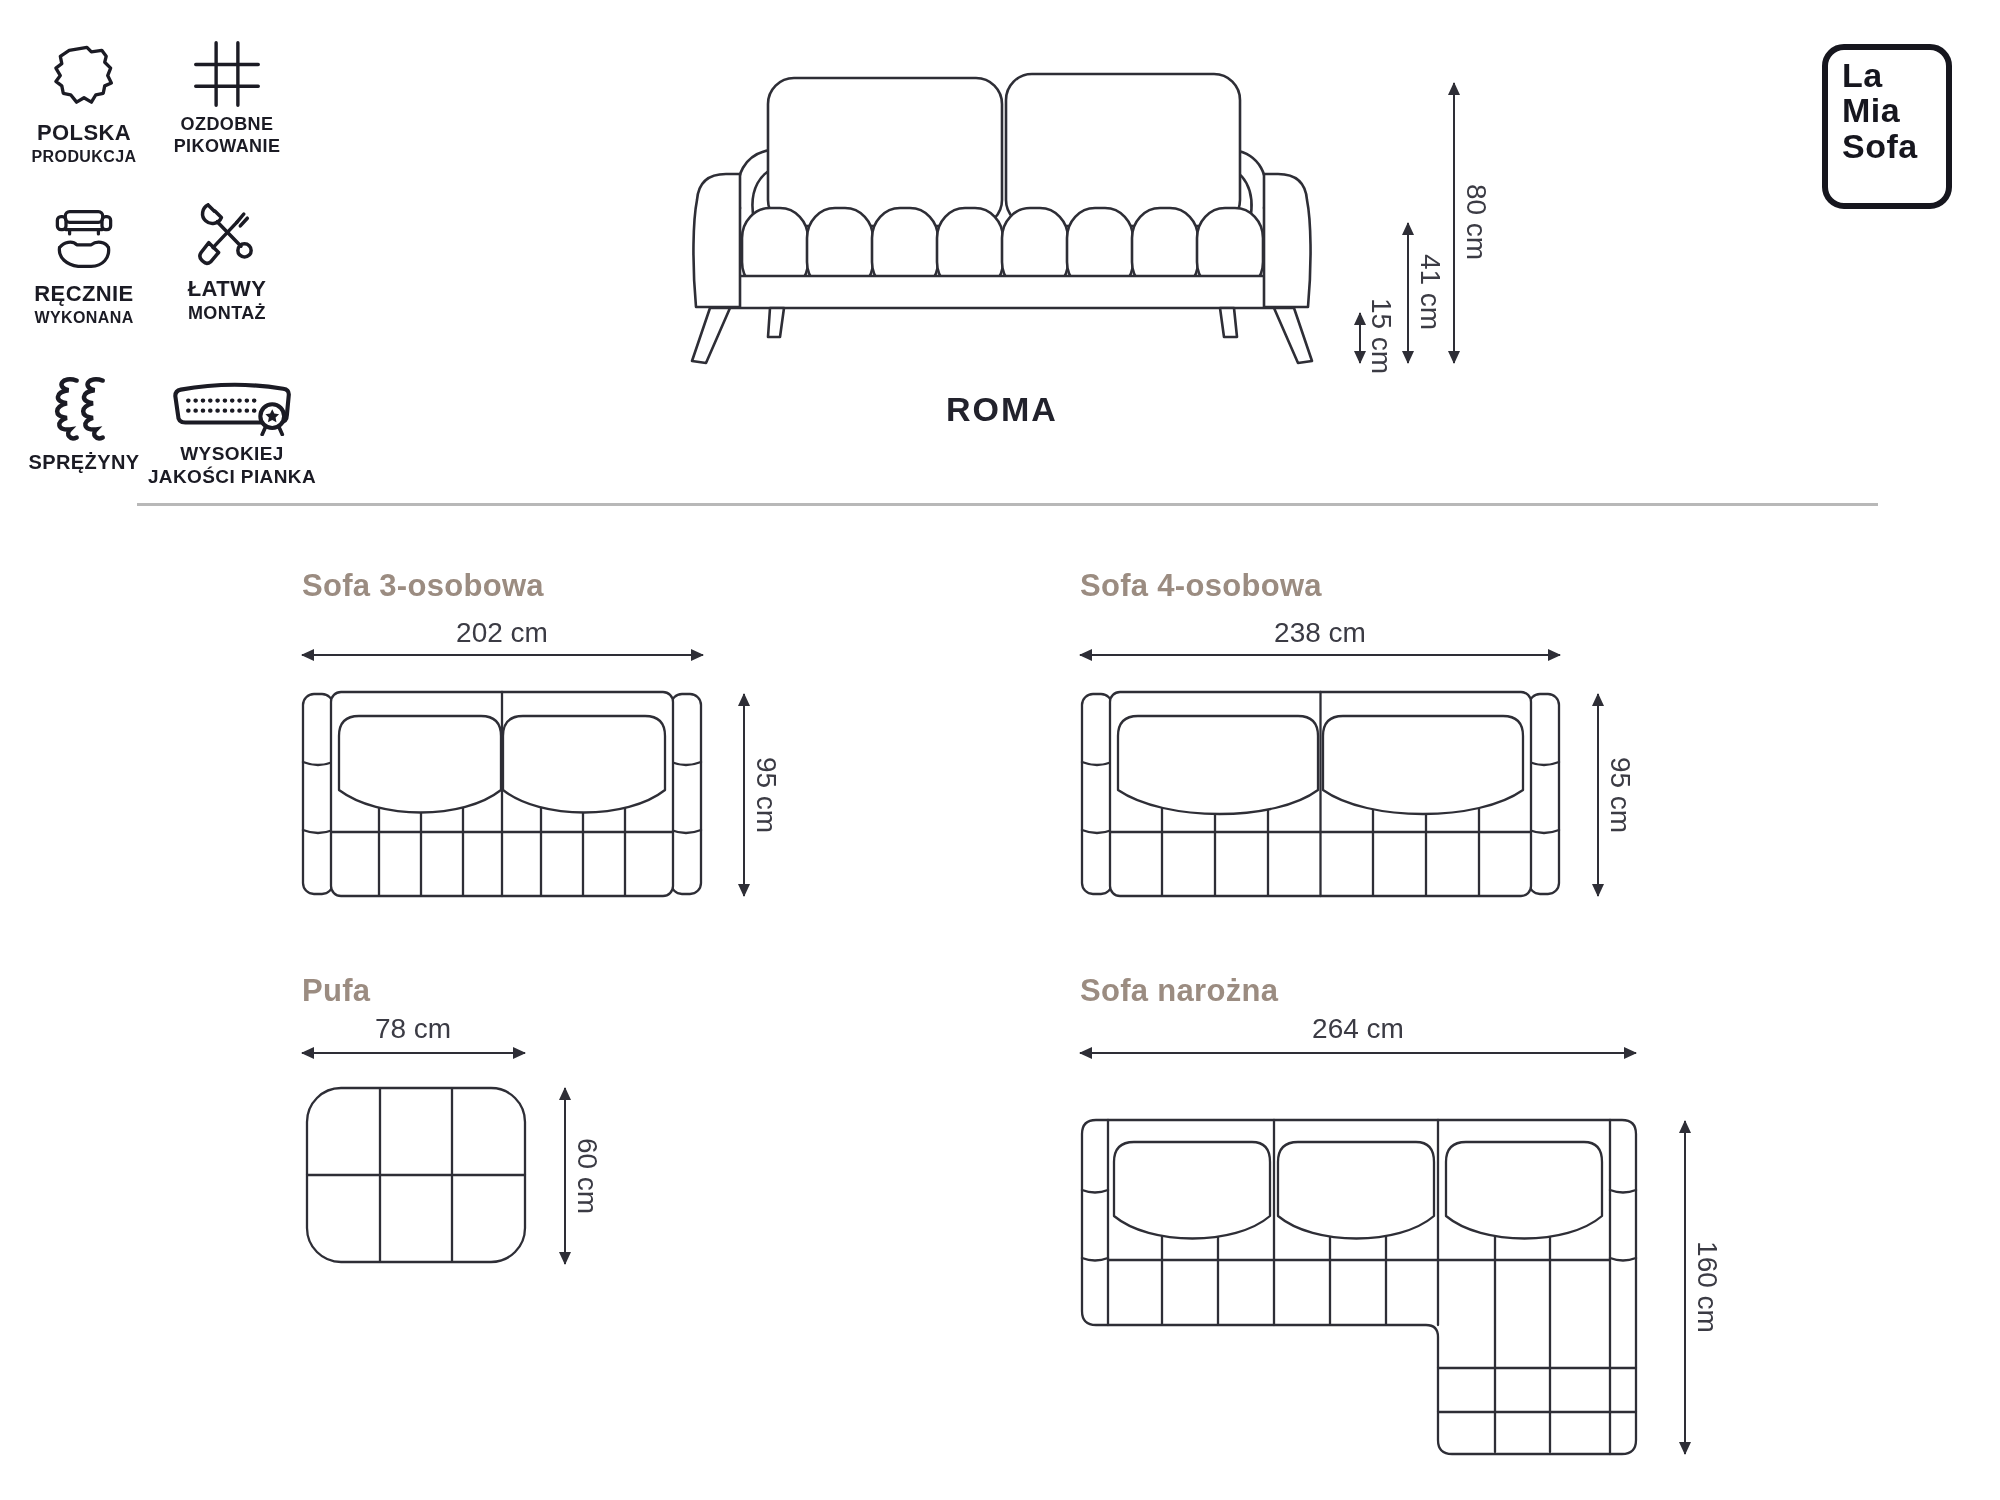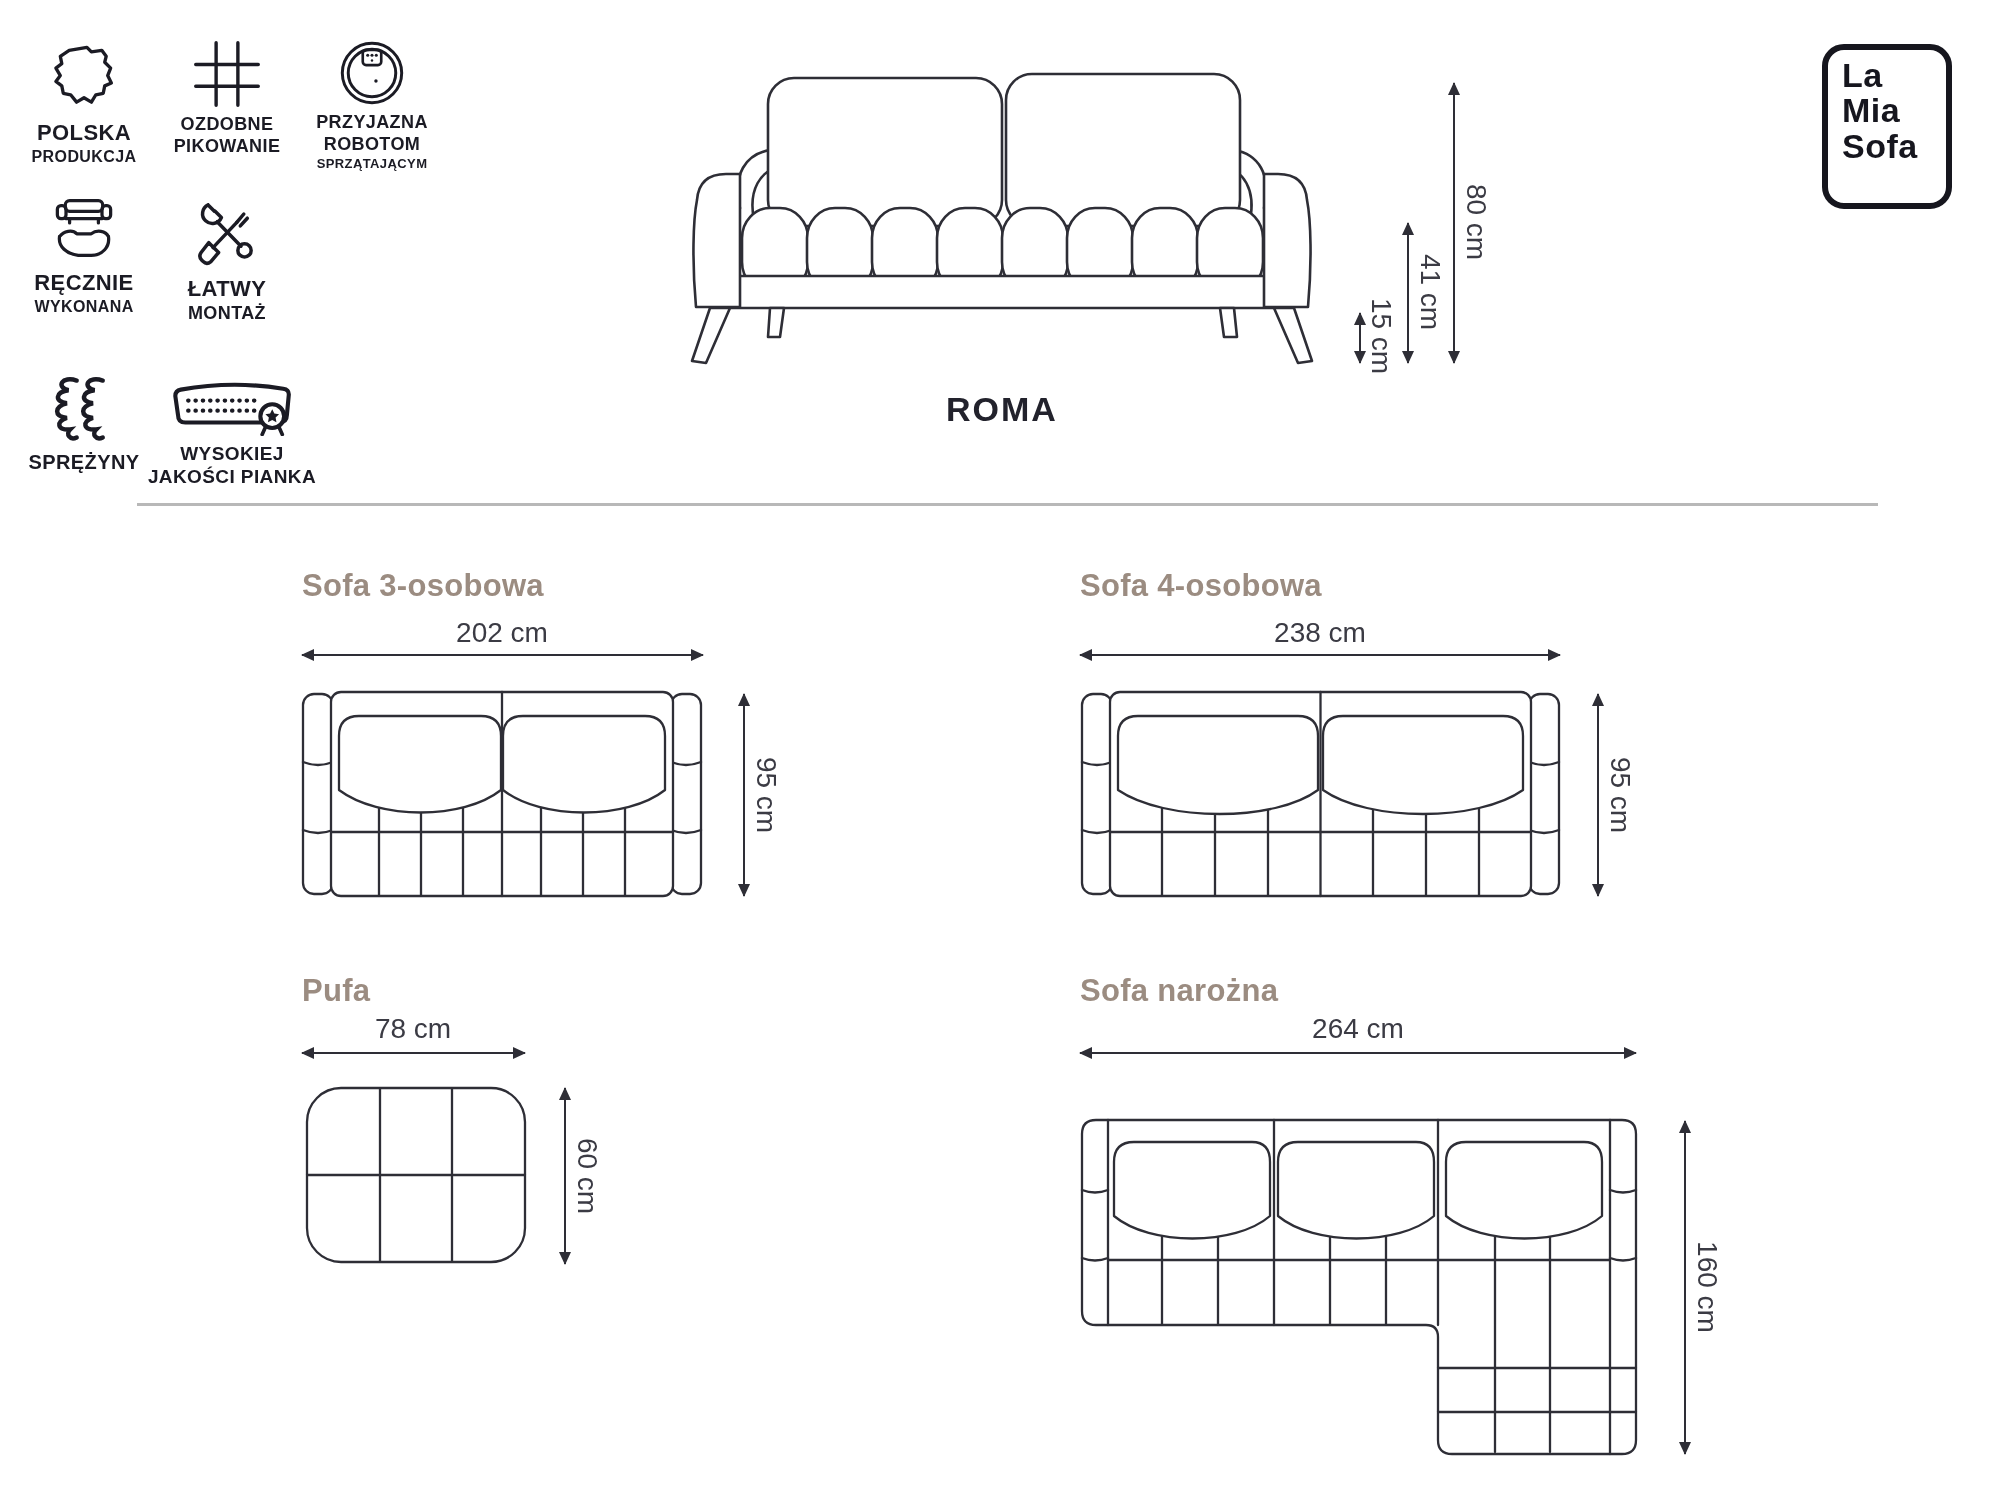--- a/index.html
+++ b/index.html
@@ -7,21 +7,21 @@
           font-family:"Liberation Sans",sans-serif;color:var(--line,#2e2e36);}
   .drawing{color:var(--line,#2e2e36);position:absolute;}
   svg{display:block;}
 
   
   .badge{position:absolute;width:150px;display:flex;flex-direction:column;align-items:center;text-align:center;}
   .bicon{display:flex;align-items:flex-end;justify-content:center;}
   .blabel{font-weight:800;line-height:1.22;letter-spacing:.4px;color:#1b1b24;white-space:nowrap;}
   .t22{font-size:22px}.t20{font-size:20px}.t18{font-size:18px}.t16{font-size:16px}.t15{font-size:19px}.t13{font-size:13px}
   .b1{left:9px;top:40px}.b2{left:152px;top:40px}.b3{left:297px;top:40px}
-  .b4{left:9px;top:192px}.b5{left:152px;top:200px}
+  .b4{left:9px;top:203px}.b5{left:152px;top:200px}
   .b6{left:9px;top:374px}.b7{left:157px;top:378px}
   .bicon{margin-bottom:6px;}
 
   
   .logo{position:absolute;left:1822px;top:44px;width:130px;height:165px;box-sizing:border-box;
         border:6px solid var(--logo,#16161e);border-radius:22px;padding:8px 0 0 14px;
         font-size:34px;font-weight:800;line-height:1.04;color:var(--logo,#16161e);letter-spacing:.5px;}
 
   
   .model{position:absolute;left:852px;top:390px;width:300px;text-align:center;
@@ -61,37 +61,20 @@
   <div class="badge b2">
     <div class="bicon">
       <svg width="68" height="68" viewBox="0 0 100 100" fill="none" stroke="currentColor" stroke-width="5" stroke-linecap="round" style="color:#1b1b24">
         <path d="M34,4 V96 M66,4 V96 M4,36 H96 M4,68 H96"></path>
       </svg>
     </div>
     <div class="blabel t18">OZDOBNE</div>
     <div class="blabel t18">PIKOWANIE</div>
   </div>
 
-  <div class="badge b3">
-    <div class="bicon">
-      <svg width="66" height="66" viewBox="0 0 100 100" fill="none" stroke="currentColor" stroke-width="4.5" style="color:#1b1b24">
-        <circle cx="50" cy="50" r="45"></circle>
-        <circle cx="50" cy="50" r="36"></circle>
-        <rect x="36" y="15" width="28" height="23" rx="5" stroke-width="4"></rect>
-        <circle cx="43.5" cy="23" r="2.3" fill="currentColor" stroke="none"></circle>
-        <circle cx="50" cy="23" r="2.3" fill="currentColor" stroke="none"></circle>
-        <circle cx="56.5" cy="23" r="2.3" fill="currentColor" stroke="none"></circle>
-        <circle cx="50" cy="31" r="1.8" fill="currentColor" stroke="none"></circle>
-        <circle cx="56" cy="62" r="2.6" fill="currentColor" stroke="none"></circle>
-      </svg>
-    </div>
-    <div class="blabel t18">PRZYJAZNA</div>
-    <div class="blabel t18">ROBOTOM</div>
-    <div class="blabel t13">SPRZĄTAJĄCYM</div>
-  </div>
 
   <div class="badge b4">
     <div class="bicon">
       <svg width="72" height="72" viewBox="0 0 100 100" fill="none" stroke="currentColor" stroke-width="4.5" stroke-linecap="round" stroke-linejoin="round" style="color:#1b1b24">
         <rect x="24" y="12" width="52" height="15" rx="6"></rect>
         <rect x="13" y="19" width="12" height="18" rx="5"></rect>
         <rect x="75" y="19" width="12" height="18" rx="5"></rect>
         <path d="M25,37 H75 M30,37 V43 M70,37 V43"></path>
         <path d="M16,62 C22,54 34,52 40,58 L60,58 C68,52 80,54 84,62"></path>
         <path d="M16,62 C14,76 26,86 42,88 L60,88 C76,88 86,76 84,62"></path>

